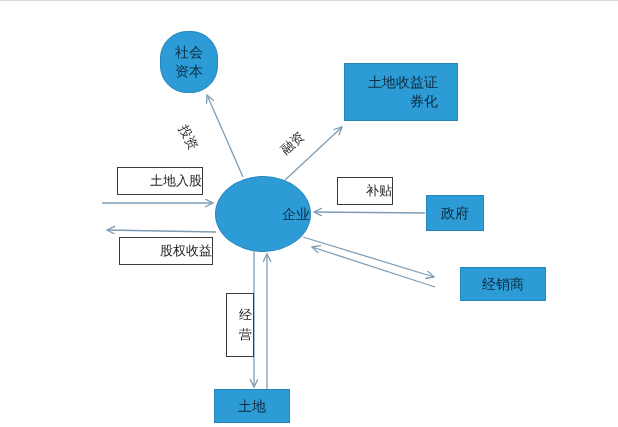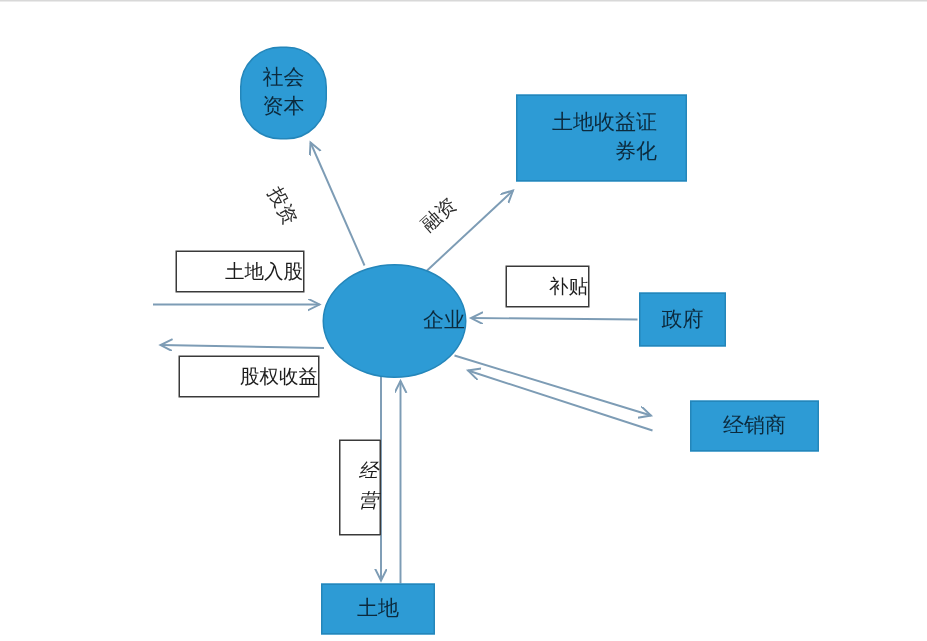--- a/index.html
+++ b/index.html
@@ -14,21 +14,21 @@
     color:#0c2a3d;display:flex;align-items:center;justify-content:center;
     text-align:center;font-size:14px;line-height:1.35;z-index:2;
   }
   .node .wrap{word-break:break-all;}
   .ellipse{border-radius:50%;justify-content:flex-end;}
   .label-box{
     position:absolute;background:#ffffff;border:1px solid #3a3a3a;
     color:#1c1c1c;display:flex;align-items:center;justify-content:flex-end;
     text-align:center;font-size:13px;z-index:3;
   }
-  .vbox .wrap{word-break:break-all;width:15px;line-height:20px;font-style:italic;}
+  .vbox .wrap{word-break:break-all;width:15px;line-height:20px;}
   .rot{
     position:absolute;font-size:13px;color:#2b2b2b;white-space:nowrap;
     z-index:1;transform-origin:left center;
   }
   svg{display:block;}
 </style>
 </head>
 <body>
 
 <div class="stage">

